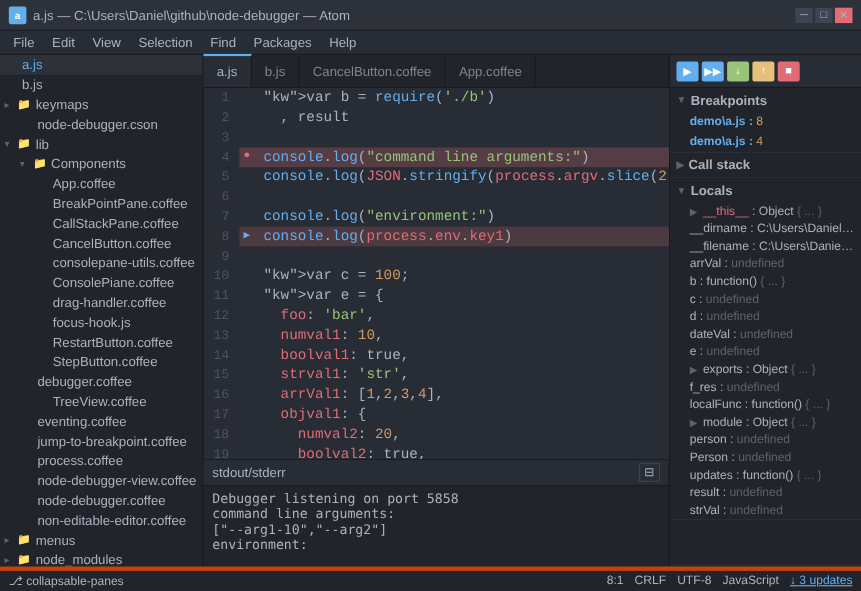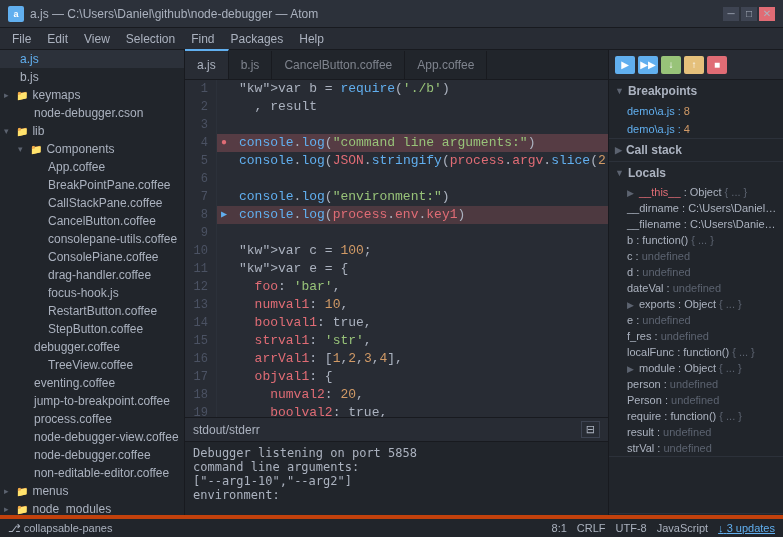--- a/index.html
+++ b/index.html
@@ -216,21 +216,21 @@
       white-space: nowrap;
       overflow: hidden;
       text-overflow: ellipsis;
     }
 
     .breakpoint-entry {
       padding: 3px 6px 3px 18px;
       font-size: 11px;
       color: #abb2bf;
     }
-    .bp-file { color: #61afef; }
+    .bp-file { color: #61afef; font-weight: bold; }
     .bp-line { color: #d19a66; }
 
     #watch-bar {
       height: 24px;
       background: #21252b;
       border-top: 1px solid #2c313a;
       display: flex;
       align-items: center;
       padding: 0 6px;
       justify-content: space-between;
@@ -603,56 +603,59 @@
           <span class="arrow" style="font-size:9px; color:#5c6370; margin-right:2px;">▶</span>
           <span style="color:#e06c75;">__this__</span><span style="color:#abb2bf;"> : Object </span><span style="color:#5c6370;">{ ... }</span>
         </div>
         <div class="debug-item">
           <span style="color:#abb2bf;">__dirname : C:\Users\Daniel\github</span>
         </div>
         <div class="debug-item">
           <span style="color:#abb2bf;">__filename : C:\Users\Daniel\github</span>
         </div>
         <div class="debug-item">
+          <span style="color:#abb2bf;">arrVal : </span><span style="color:#5c6370;">undefined</span>
+        </div>
+        <div class="debug-item">
           <span style="color:#abb2bf;">b : function() </span><span style="color:#5c6370;">{ ... }</span>
         </div>
         <div class="debug-item">
           <span style="color:#abb2bf;">c : </span><span style="color:#5c6370;">undefined</span>
         </div>
         <div class="debug-item">
           <span style="color:#abb2bf;">d : </span><span style="color:#5c6370;">undefined</span>
         </div>
         <div class="debug-item">
           <span style="color:#abb2bf;">dateVal : </span><span style="color:#5c6370;">undefined</span>
+        </div>
+        <div class="debug-item">
+          <span style="color:#abb2bf;">e : </span><span style="color:#5c6370;">undefined</span>
         </div>
         <div class="debug-item">
           <span class="arrow" style="font-size:9px; color:#5c6370; margin-right:2px;">▶</span>
           <span style="color:#abb2bf;">exports : Object </span><span style="color:#5c6370;">{ ... }</span>
         </div>
         <div class="debug-item">
-          <span style="color:#abb2bf;">e : </span><span style="color:#5c6370;">undefined</span>
-        </div>
-        <div class="debug-item">
           <span style="color:#abb2bf;">f_res : </span><span style="color:#5c6370;">undefined</span>
         </div>
         <div class="debug-item">
           <span style="color:#abb2bf;">localFunc : function() </span><span style="color:#5c6370;">{ ... }</span>
         </div>
         <div class="debug-item">
           <span class="arrow" style="font-size:9px; color:#5c6370; margin-right:2px;">▶</span>
           <span style="color:#abb2bf;">module : Object </span><span style="color:#5c6370;">{ ... }</span>
         </div>
         <div class="debug-item">
           <span style="color:#abb2bf;">person : </span><span style="color:#5c6370;">undefined</span>
         </div>
         <div class="debug-item">
           <span style="color:#abb2bf;">Person : </span><span style="color:#5c6370;">undefined</span>
         </div>
         <div class="debug-item">
-          <span style="color:#abb2bf;">require : function() </span><span style="color:#5c6370;">{ ... }</span>
+          <span style="color:#abb2bf;">updates : function() </span><span style="color:#5c6370;">{ ... }</span>
         </div>
         <div class="debug-item">
           <span style="color:#abb2bf;">result : </span><span style="color:#5c6370;">undefined</span>
         </div>
         <div class="debug-item">
           <span style="color:#abb2bf;">strVal : </span><span style="color:#5c6370;">undefined</span>
         </div>
       </div>
     </div>
 

